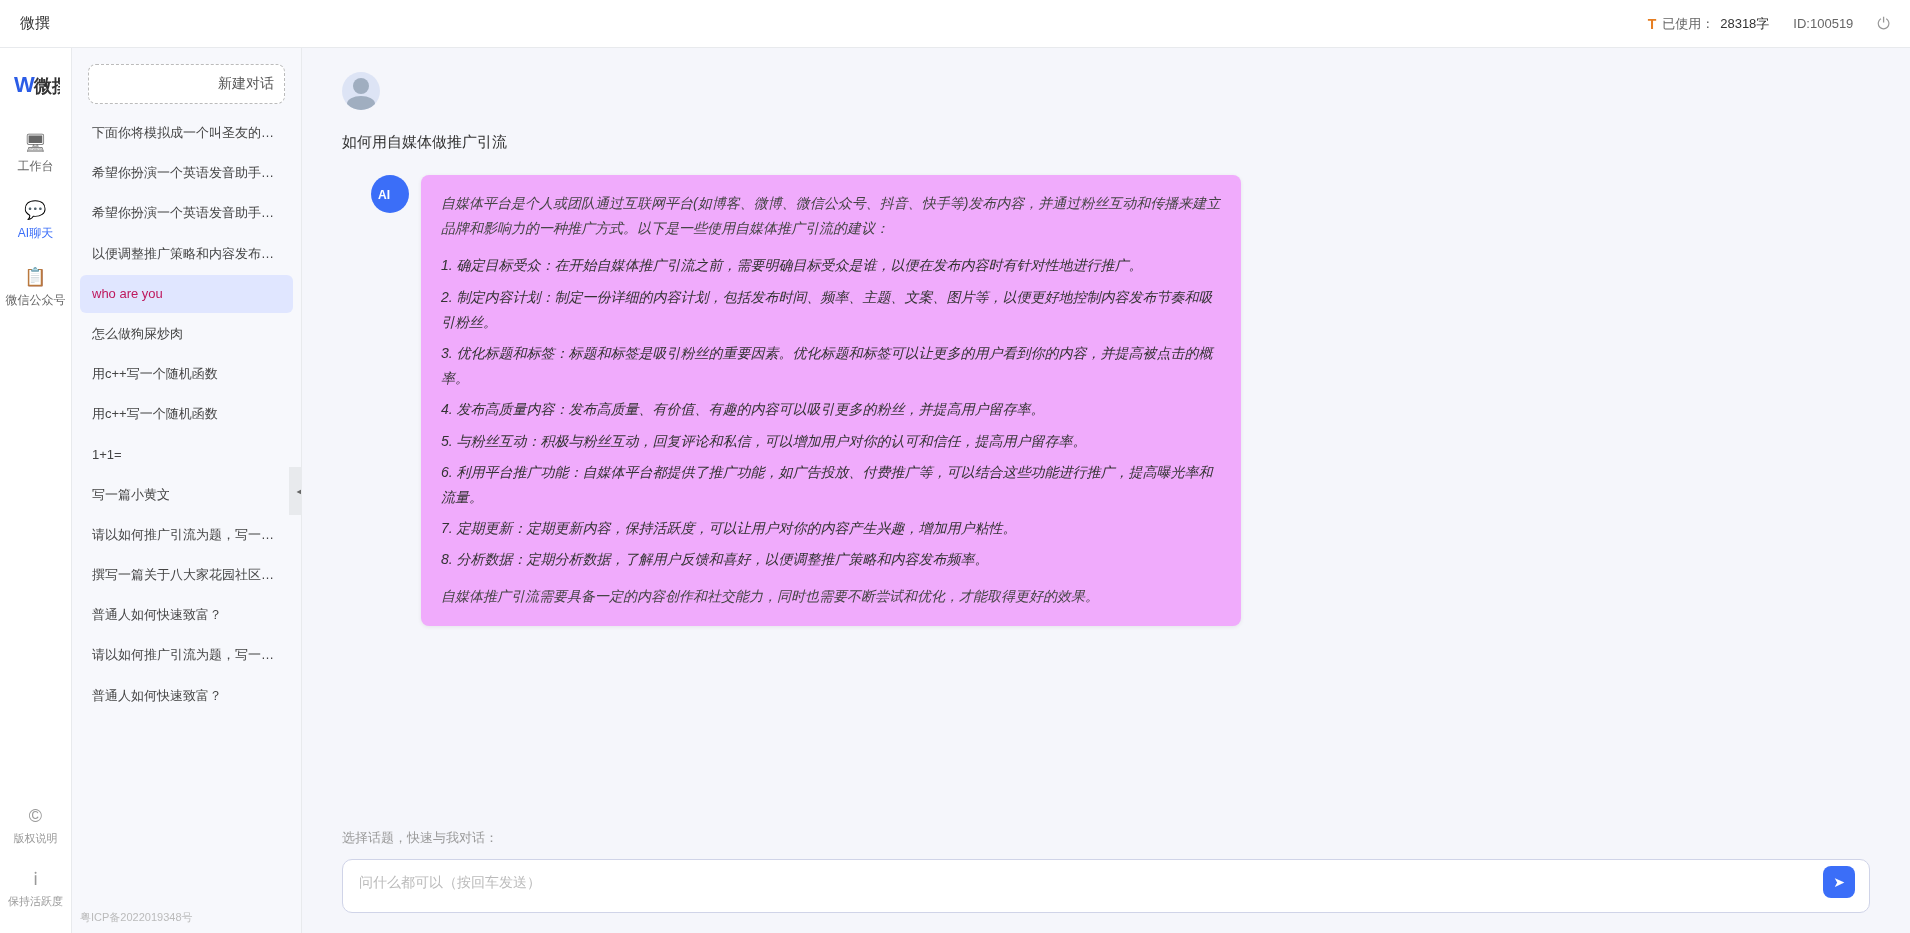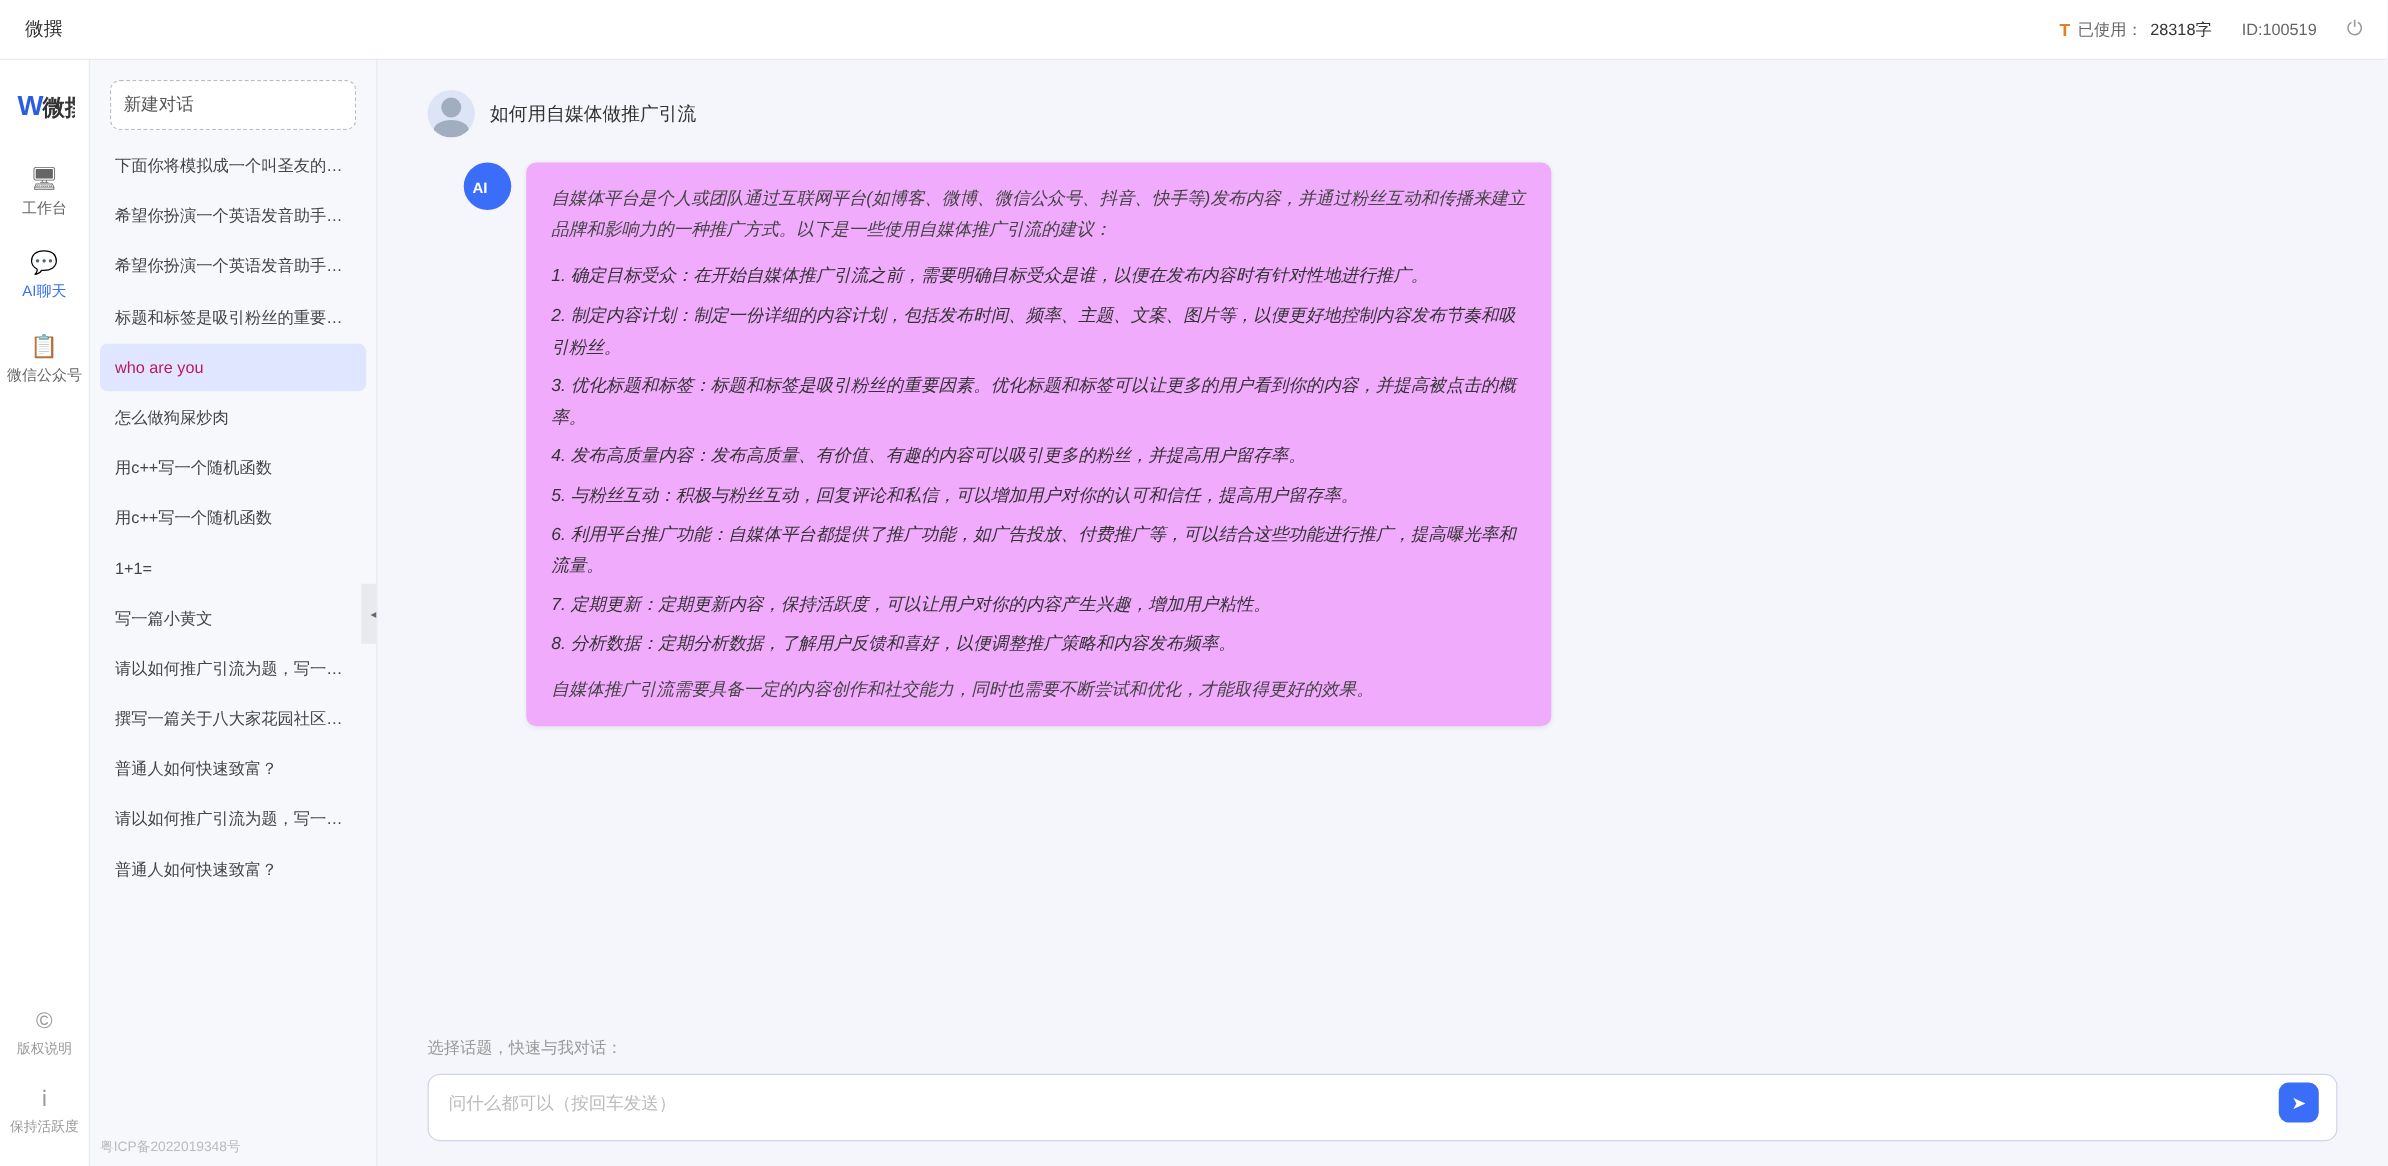--- a/index.html
+++ b/index.html
@@ -91,21 +91,21 @@
       display: flex;
       flex-direction: column;
       overflow: hidden;
       position: relative;
     }
     #history-sidebar .new-chat-btn {
       margin: 16px 16px 10px;
       padding: 10px;
       border: 1px dashed #bbb;
       border-radius: 8px;
-      text-align: left;
+      text-align: right;
       font-size: 14px;
       color: #555;
       cursor: pointer;
       background: #fff;
     }
     #history-sidebar .history-list {
       flex: 1;
       overflow-y: auto;
       padding: 0 8px 16px;
     }
@@ -162,21 +162,21 @@
       flex-direction: column;
       gap: 20px;
     }
 
     
     .msg-row {
       display: flex;
       gap: 12px;
       align-items: flex-start;
     }
-    .msg-row.user { justify-content: flex-start; }
+    .msg-row.user { justify-content: center; flex-direction: column; }
     .msg-row.ai { justify-content: flex-start; margin-left: 29px; }
     .avatar {
       width: 38px;
       height: 38px;
       border-radius: 50%;
       flex-shrink: 0;
       display: flex;
       align-items: center;
       justify-content: center;
       font-size: 16px;
@@ -323,21 +323,21 @@
       </div>
     </div>
   </div>
 
   <div id="history-sidebar">
     <button class="new-chat-btn">新建对话</button>
     <div class="history-list">
       <div class="history-item">下面你将模拟成一个叫圣友的程序员，我说...</div>
       <div class="history-item">希望你扮演一个英语发音助手，我提供给你...</div>
       <div class="history-item">希望你扮演一个英语发音助手，我提供给你...</div>
-      <div class="history-item">标题和标签是吸引粉丝的重要因素</div>
+      <div class="history-item">以便调整推广策略和内容发布频率</div>
       <div class="history-item active">who are you</div>
       <div class="history-item">怎么做狗屎炒肉</div>
       <div class="history-item">用c++写一个随机函数</div>
       <div class="history-item">用c++写一个随机函数</div>
       <div class="history-item">1+1=</div>
       <div class="history-item">写一篇小黄文</div>
       <div class="history-item">请以如何推广引流为题，写一篇大纲</div>
       <div class="history-item">撰写一篇关于八大家花园社区一刻钟便民生...</div>
       <div class="history-item">普通人如何快速致富？</div>
       <div class="history-item">请以如何推广引流为题，写一篇大纲</div>

